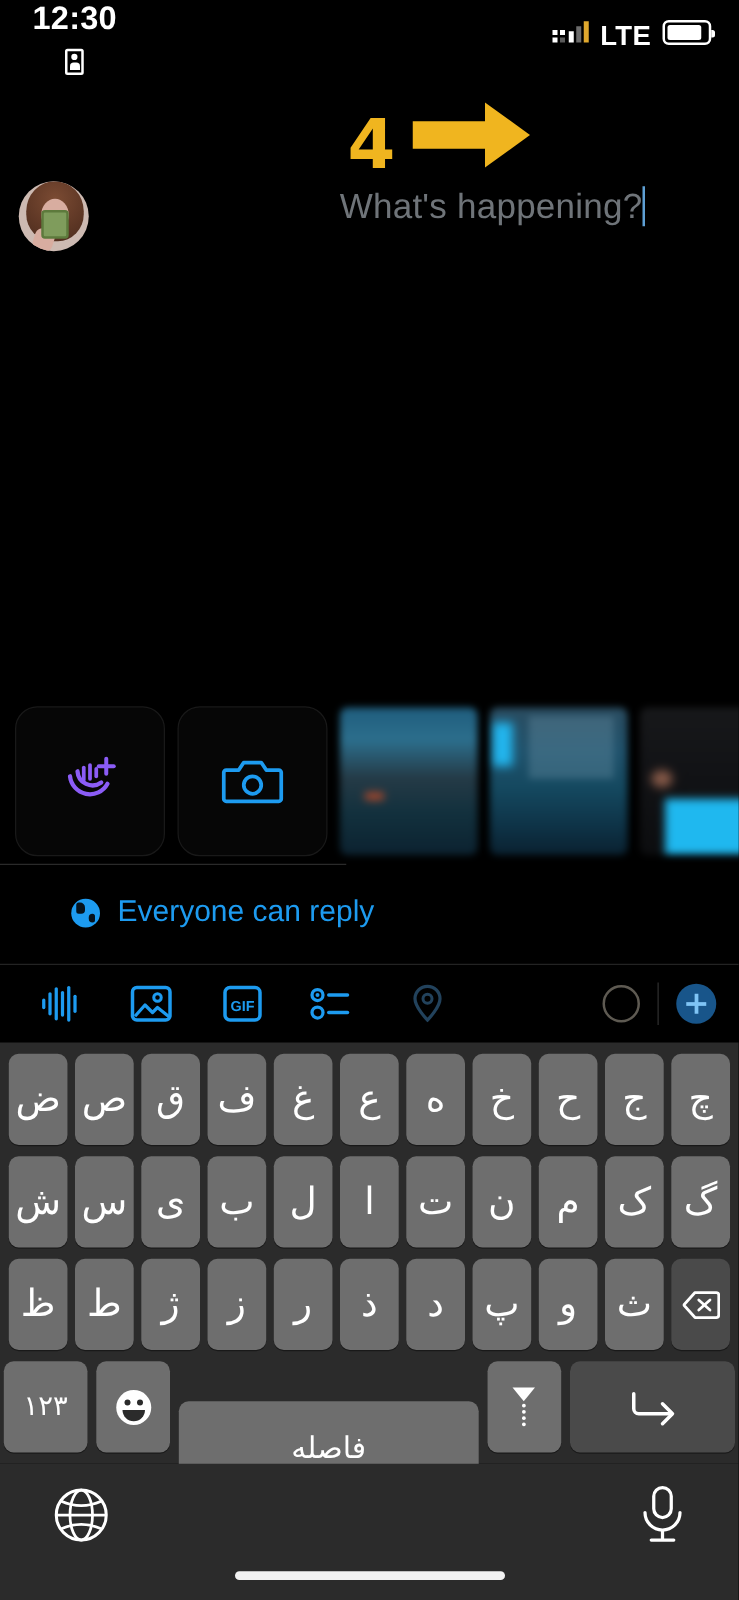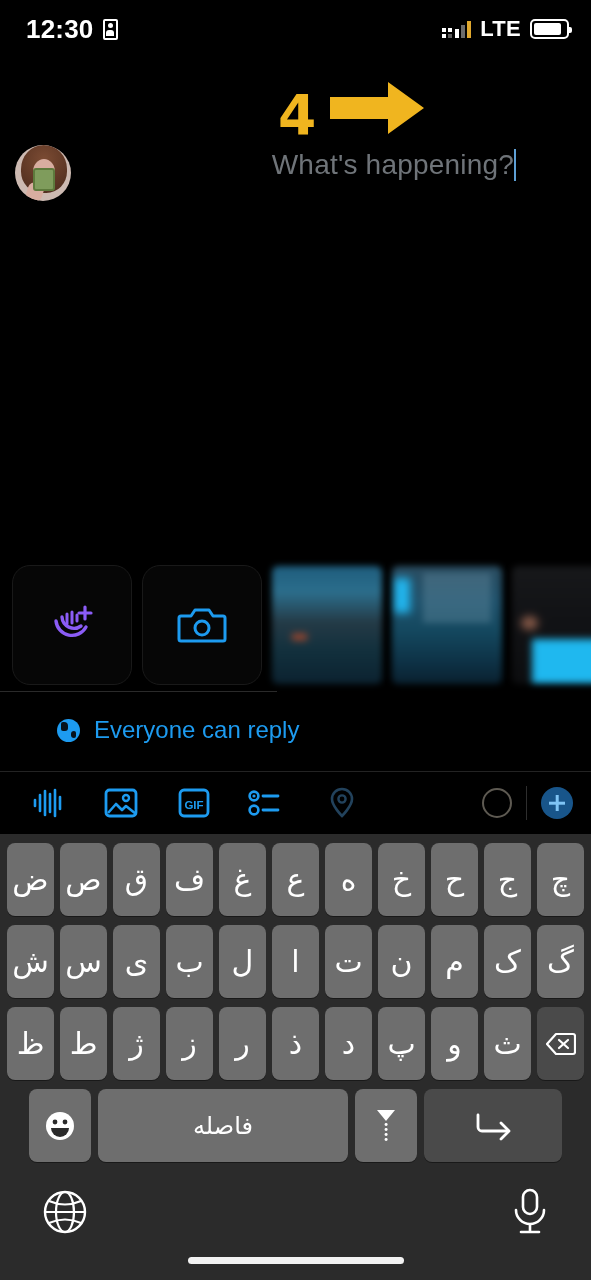--- a/index.html
+++ b/index.html
@@ -16,41 +16,41 @@
   }
 
   
   .statusbar {
     position: absolute; top: 0; left: 0;
     width: 591px; height: 58px;
     display: flex; align-items: center;
     justify-content: space-between;
     padding: 0 22px 0 26px;
   }
-  .sb-left { display: flex; align-items: center; gap: 9px; }
+  .sb-left { display: flex; align-items: center; gap: 9px; flex-direction: column; }
   .sb-time {
     color: #fff; font-size: 26px; font-weight: bold;
     letter-spacing: 0.2px;
   }
   .sb-sim {
     width: 15px; height: 21px;
     border: 2px solid #fff; border-radius: 2px;
     position: relative;
   }
   .sb-sim::before {
     content: ""; position: absolute;
     left: 3px; top: 2px; width: 5px; height: 5px;
     border-radius: 50%; background: #fff;
   }
   .sb-sim::after {
     content: ""; position: absolute;
     left: 1.5px; bottom: 2px; width: 8px; height: 6px;
     border-radius: 3px 3px 0 0; background: #fff;
   }
-  .sb-right { display: flex; align-items: center; gap: 9px; }
+  .sb-right { display: flex; gap: 9px; }
   .sb-signal { display: flex; align-items: flex-end; gap: 2px; height: 18px; }
   .sb-dots {
     display: grid; grid-template-columns: 4px 4px;
     grid-template-rows: 4px 4px; gap: 2px; margin-right: 1px;
   }
   .sb-dots i { display: block; width: 4px; height: 4px; background: #fff; }
   .sb-dots i.dim { background: #5a5a5a; }
   .sb-bars { display: flex; align-items: flex-end; gap: 2px; }
   .sb-bars i { display: block; width: 4px; background: #fff; }
   .sb-bars i.b1 { height: 9px; }
@@ -268,21 +268,21 @@
     border-radius: 8px; background: #6e6e6e;
     color: #fff; font-size: 30px;
     display: flex; align-items: center; justify-content: center;
     font-family: "DejaVu Sans", sans-serif;
     box-shadow: 0 1px 0 rgba(0,0,0,0.4);
   }
   .key.dark { background: #4a4a4a; }
   .krow.bottom { gap: 7px; margin-bottom: 0; }
   .key.num { width: 70px; font-size: 22px; }
   .key.emoji { width: 62px; }
-  .key.space { width: 250px; font-size: 24px; }
+  .key.space { width: 250px; font-size: 24px; margin-top: 32px; }
   .key.mic-sel { width: 62px; }
   .key.enter { width: 138px; background: #4a4a4a; }
 
   
   .botbar {
     position: absolute; left: 0; top: 1171px;
     width: 591px; height: 109px;
     background: #2b2b2b;
   }
   .bot-globe { position: absolute; left: 42px; top: 18px; }
@@ -464,20 +464,21 @@
       <span class="key dark">
         <svg width="30" height="24" viewBox="0 0 30 24">
           <path d="M10 2 H27 a2 2 0 0 1 2 2 v16 a2 2 0 0 1 -2 2 H10 L1 12 Z" fill="none" stroke="#fff" stroke-width="2.2" stroke-linejoin="round"></path>
           <line x1="13" y1="8" x2="22" y2="16" stroke="#fff" stroke-width="2.2" stroke-linecap="round"></line>
           <line x1="22" y1="8" x2="13" y2="16" stroke="#fff" stroke-width="2.2" stroke-linecap="round"></line>
         </svg>
       </span>
     </div>
 
     <div class="krow bottom">
+      <span class="key num">۱۲۳</span>
       <span class="key emoji">
         <svg width="34" height="34" viewBox="0 0 34 34">
           <circle cx="17" cy="17" r="14" fill="#fff"></circle>
           <circle cx="12" cy="13" r="2.4" fill="#2b2b2b"></circle>
           <circle cx="22" cy="13" r="2.4" fill="#2b2b2b"></circle>
           <path d="M8 19 h18 a9 9 0 0 1 -18 0 z" fill="#2b2b2b"></path>
         </svg>
       </span>
       <span class="key space">فاصله</span>
       <span class="key mic-sel">

